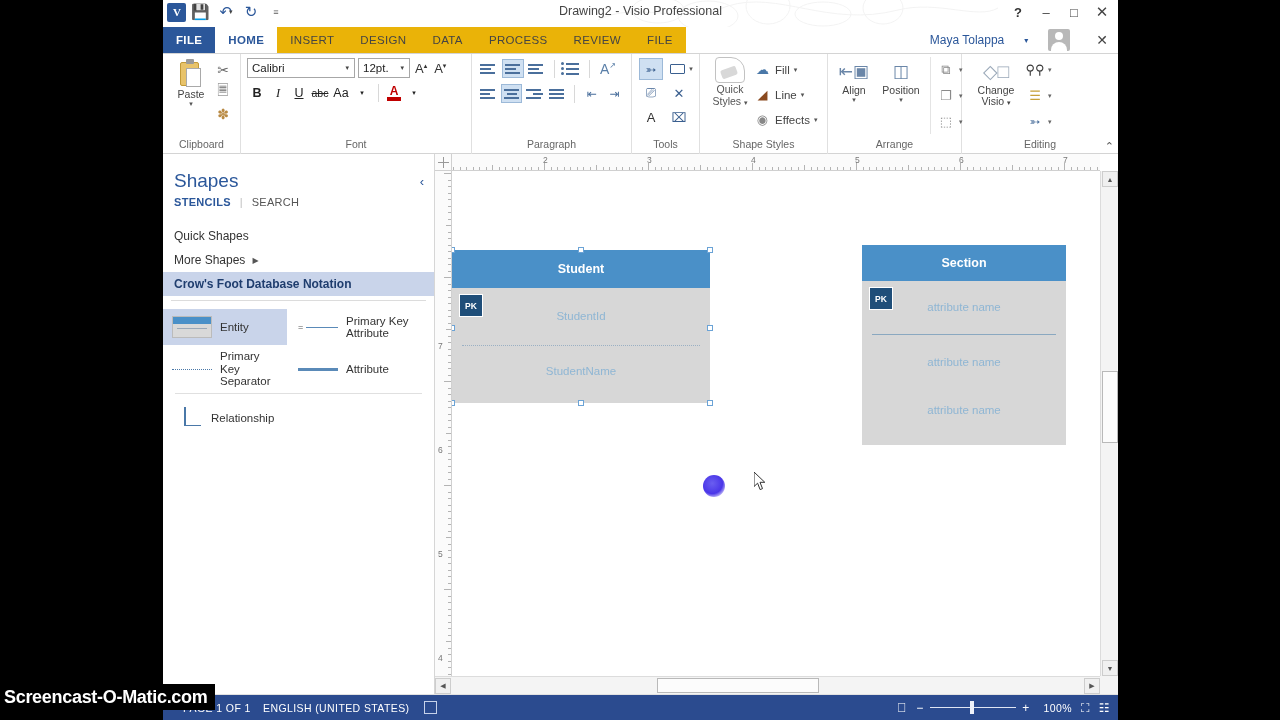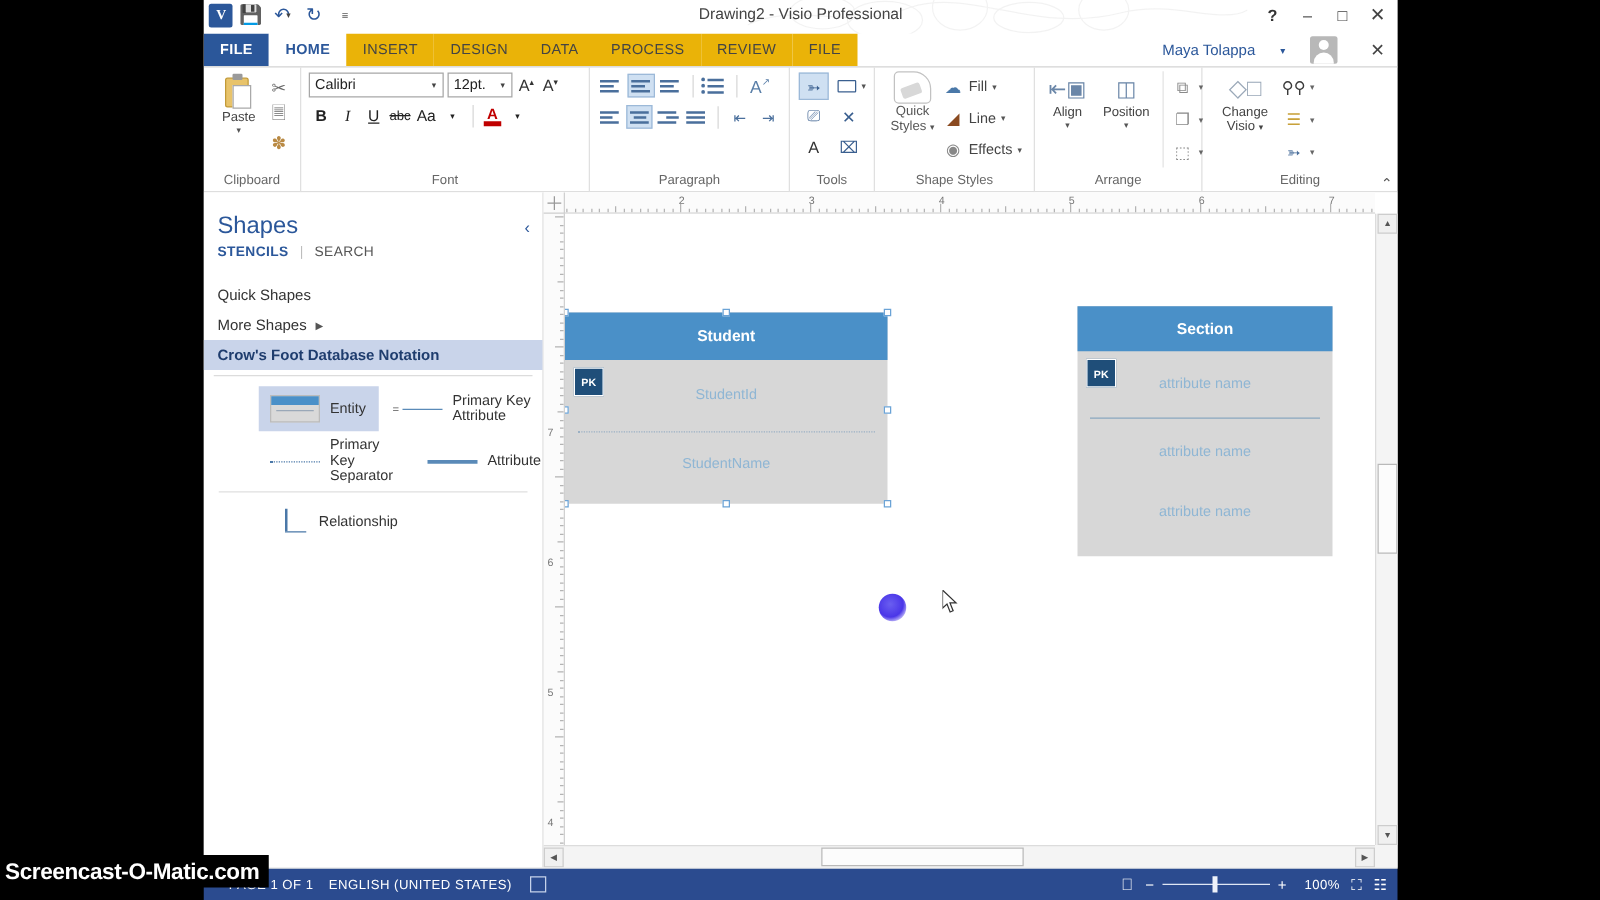--- a/index.html
+++ b/index.html
@@ -189,21 +189,21 @@
   #shapes-subtabs { display:flex; align-items:center; gap:9px; padding:4px 0 0 11px; font-size:11px; }
   #shapes-subtabs .st { color:#2b579a; font-weight:bold; letter-spacing:.3px; }
   #shapes-subtabs .bar { color:#bdbdbd; font-weight:normal; }
   #shapes-subtabs .st2 { color:#555; font-weight:normal; letter-spacing:.3px; }
   .stencil-row { font-size:12px; color:#333; padding:5px 0 5px 11px; display:flex;
     align-items:center; gap:7px; }
   .stencil-row.sel { background:#c9d4ea; color:#1f3d6e; font-weight:bold; }
   .tri { font-size:8px; color:#555; }
   #stencil-divider { height:1px; background:#dcdcdc; margin:4px 8px 0 8px; }
   #shape-gallery { position:relative; padding:8px 0 0 0; }
-  .sg-row { display:flex;margin-left:44px; }
+  .sg-row { display:flex; }
   .sg-item { display:flex; align-items:center; gap:8px; font-size:11.5px; color:#333; }
   .sg-item.sel { background:#c9d4ea; }
   .sg-lbl { line-height:12.5px; }
   .mini-entity { width:40px; height:22px; background:#d9d9d9; border:1px solid #bbb;
     position:relative; }
   .mini-entity::before { content:""; position:absolute; left:0; top:0; right:0; height:7px;
     background:#4a90c8; }
   .mini-entity::after { content:""; position:absolute; left:4px; top:11px; right:4px; height:1px;
     background:#9aa8b8; }
   .pk-sep-ic { width:40px; border-top:1px dotted #4a78a8; height:1px; }

